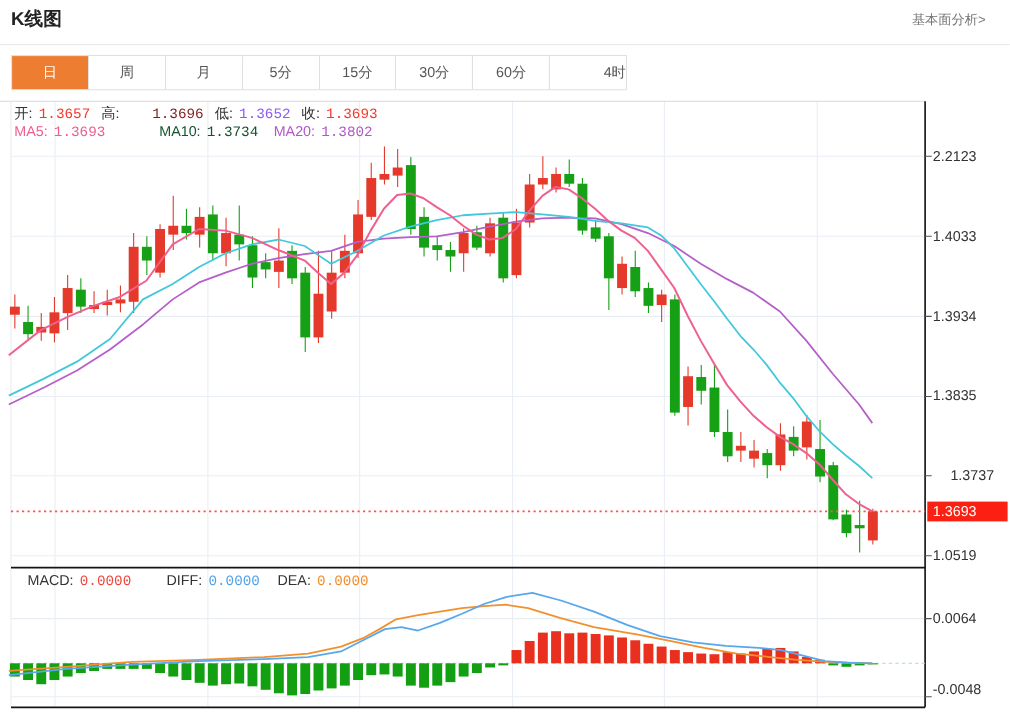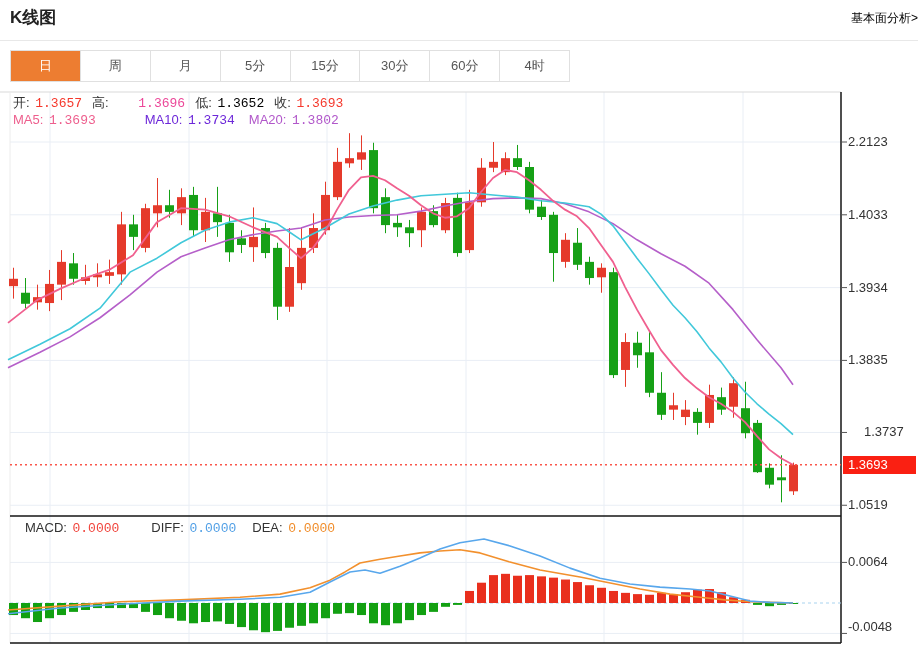--- a/index.html
+++ b/index.html
@@ -1,25 +1,25 @@
 <!DOCTYPE html>
 <html><head>
 <meta charset="utf-8">
 <style>
   html,body{margin:0;padding:0;background:#fff;}
   body{width:918px;height:648px;position:relative;overflow:hidden;
        font-family:"Liberation Sans","DejaVu Sans",sans-serif;color:#333;}
   .hdr-title{position:absolute;left:10px;top:6px;font-size:17px;font-weight:bold;color:#222;}
-  .hdr-link{position:absolute;right:0;top:10px;font-size:12px;color:#000000;text-decoration:none;cursor:pointer;}
+  .hdr-link{position:absolute;right:22px;top:10px;font-size:12px;color:#737373;text-decoration:none;cursor:pointer;}
   .hdr-divider{position:absolute;left:0;top:40px;width:918px;height:1px;background:#e8e8e8;}
   .tabs{position:absolute;left:10px;top:50px;width:560px;height:32px;display:flex;
         border:1px solid #e0e0e0;box-sizing:border-box;background:#fff;z-index:5;}
   .tab{flex:1;display:flex;align-items:center;justify-content:center;font-size:13px;color:#555;
        border-right:1px solid #e0e0e0;cursor:pointer;background:#fff;}
-  .tab:last-child{border-right:none;}
+  .tab:last-child{border-right:none;justify-content:flex-end;}
   .tab.active{color:#fff;}
   #chart-svg{position:absolute;left:0;top:0;}
   .readout{position:absolute;left:13px;display:flex;font-size:13px;z-index:4;white-space:nowrap;}
   .readout .grp{margin-right:10px;}
   .readout .lbl{color:#333;}
   .readout .val{margin-left:2px;font-family:Liberation Mono, monospace;}
   .ma-row .grp{margin-right:14px;}
   .ma-row .lbl,.ma-row .val{color:inherit;}
   .macd-row{left:25px;}
   .macd-row .grp{margin-right:16px;}
@@ -298,39 +298,39 @@
   </div>
 
 <div class="readout" style="top:94px;">
 
 <span class="grp">
       <span class="lbl">开:</span>
       <span class="val" style="color: rgb(245, 56, 44);">1.3657</span>
     </span>
     <span class="grp">
       <span class="lbl">高:</span>
-      <span class="val" style="color: #ec4899; margin-left: 26px;">1.3696</span>
+      <span class="val" style="color: #7f1d1d; margin-left: 26px;">1.3696</span>
     </span>
     <span class="grp">
       <span class="lbl">低:</span>
-      <span class="val" style="color: #000000;">1.3652</span>
+      <span class="val" style="color: #8b5cf6;">1.3652</span>
     </span>
     <span class="grp">
       <span class="lbl">收:</span>
       <span class="val" style="color: rgb(245, 56, 44);">1.3693</span>
     </span>
   </div>
 
 <div class="readout ma-row" style="top:112px;">
 
 <span class="grp" style="color: rgb(238, 94, 141);">
       <span class="lbl">MA5:</span>
       <span class="val">1.3693</span>
     </span>
-    <span class="grp" style="color: #6d28d9; padding-left: 35px;">
+    <span class="grp" style="color: #14532d; padding-left: 35px;">
       <span class="lbl">MA10:</span>
       <span class="val">1.3734</span>
     </span>
     <span class="grp" style="color: rgb(177, 87, 202);">
       <span class="lbl">MA20:</span>
       <span class="val">1.3802</span>
     </span>
   </div>
 
 <div class="readout macd-row" style="top:520px;">

